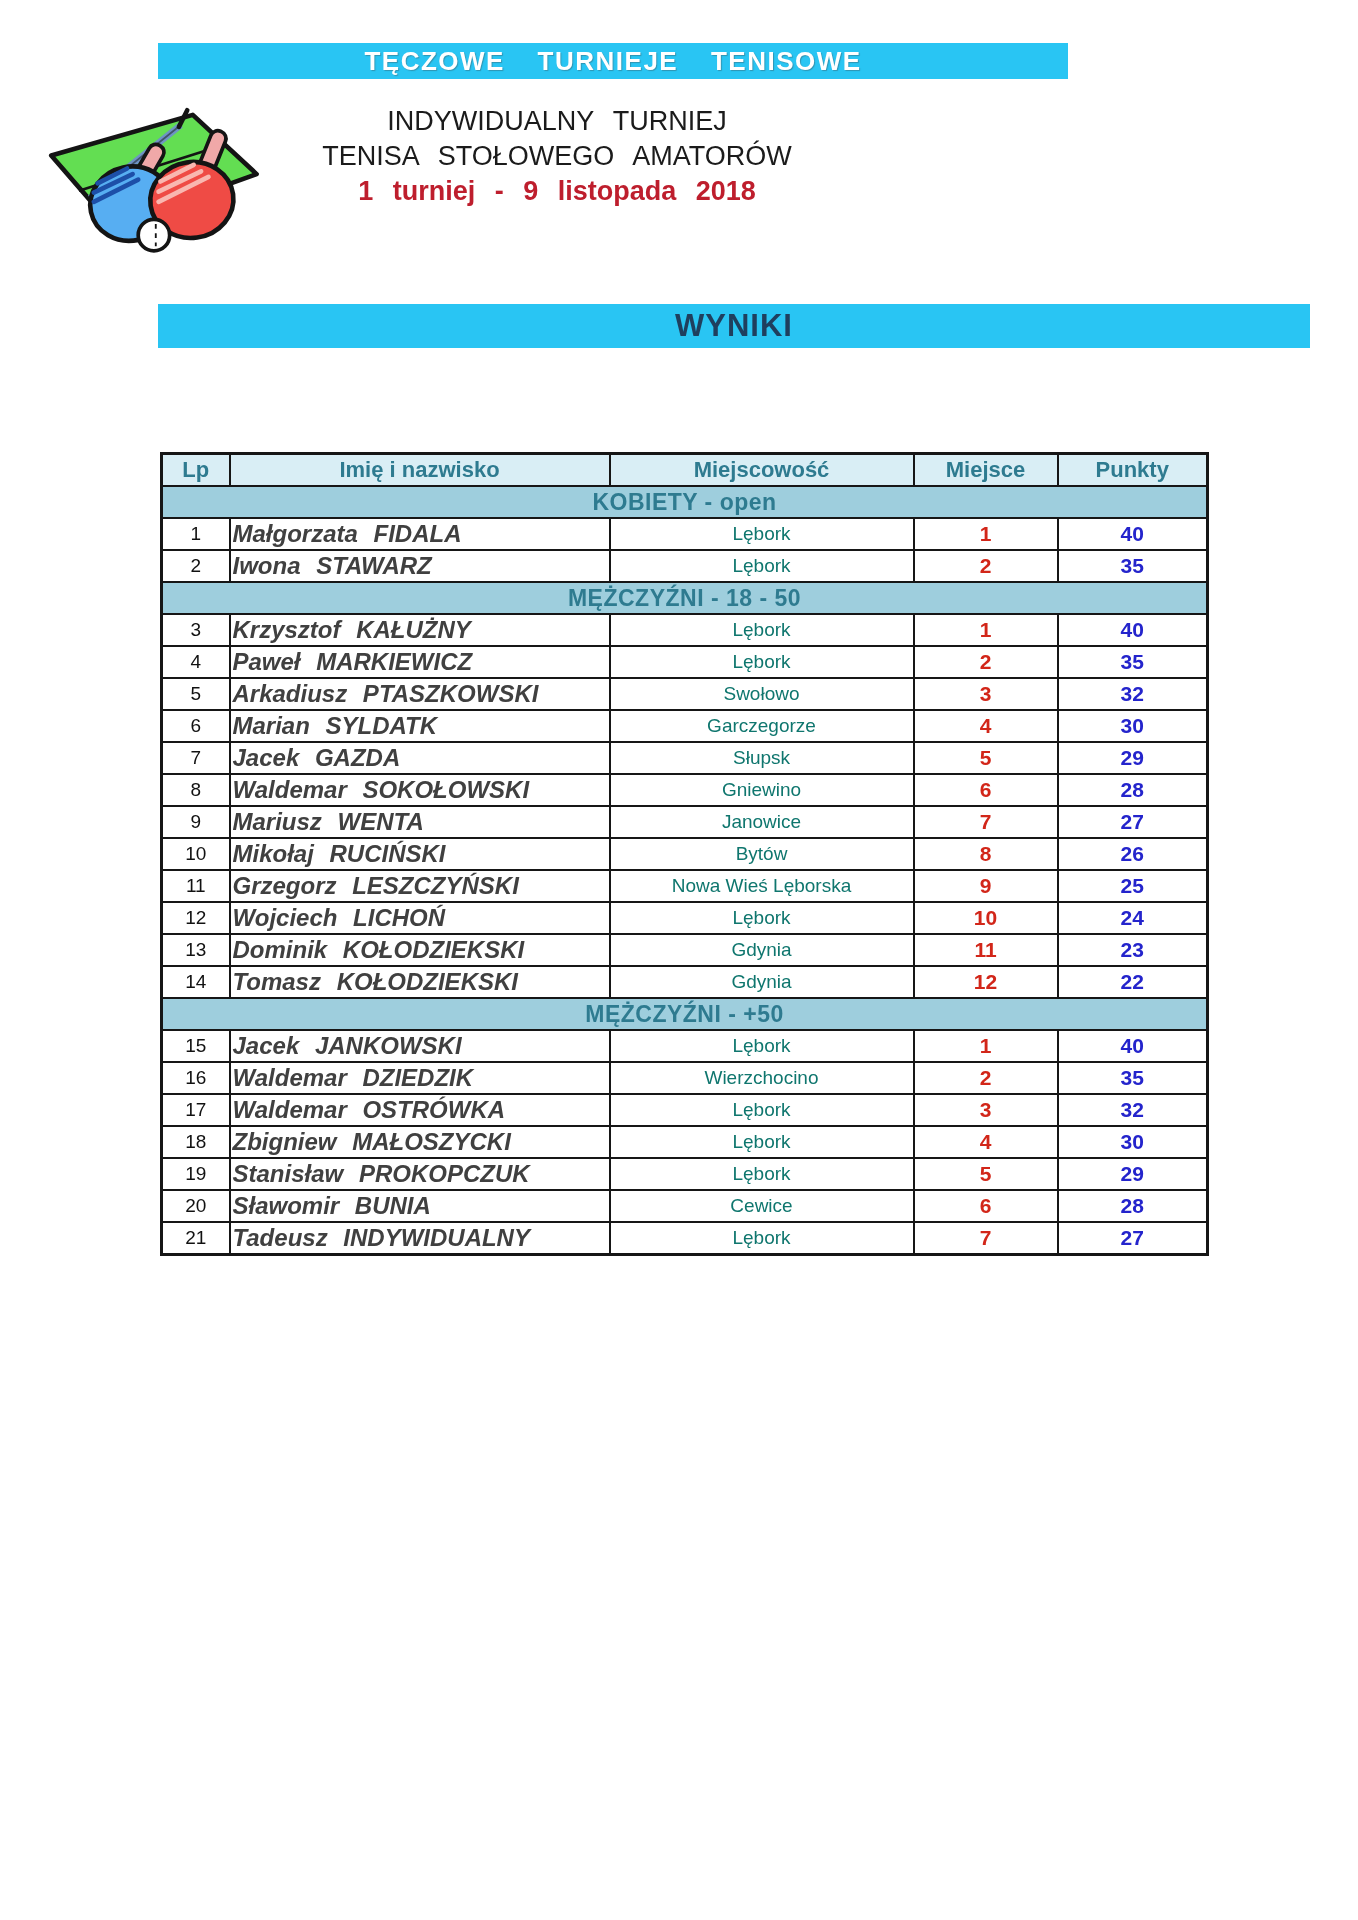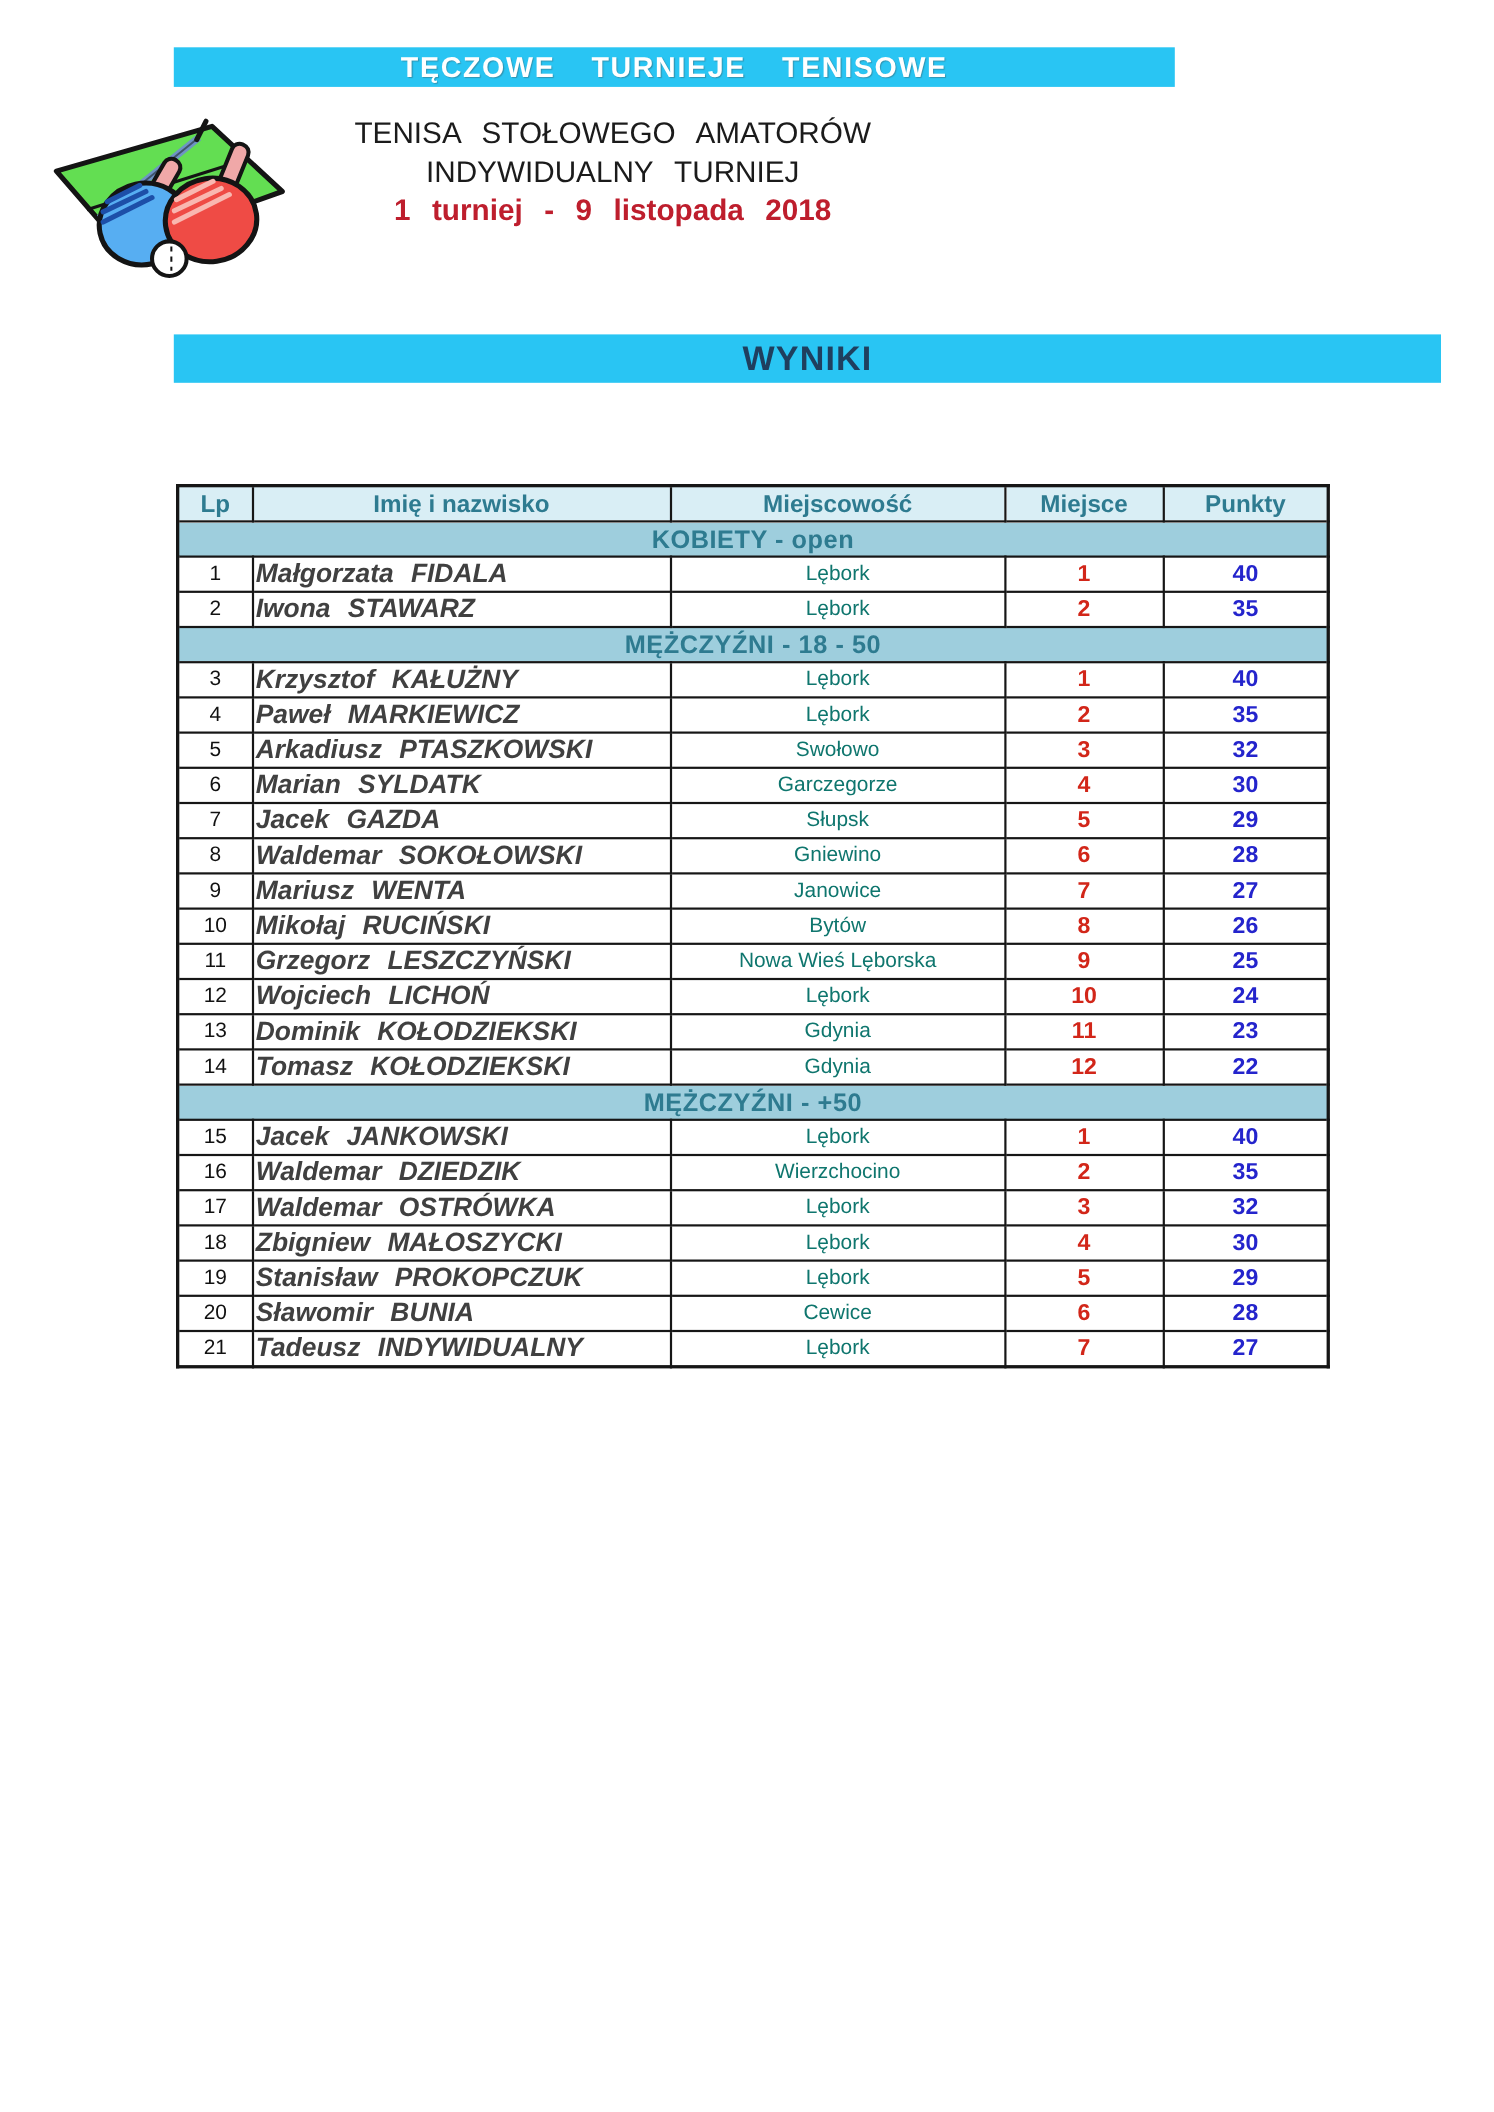--- a/index.html
+++ b/index.html
@@ -32,21 +32,21 @@
   .title-date { color:#BE1E2D; font-weight:bold; }
 
   .wyniki-banner {
     position:absolute; left:158px; top:304px; width:1152px; height:44px;
     background:#29C5F3;
     color:#1F3F5E; font-weight:bold; font-size:31px; letter-spacing:1px;
     display:flex; align-items:center; justify-content:center;
   }
 
   table.results {
-    position:absolute; left:160px; top:440px; width:1046px;
+    position:absolute; left:160px; top:452px; width:1046px;
     border-collapse:collapse; table-layout:fixed;
     border:3px solid #161616;
   }
   table.results th, table.results td {
     border:2px solid #161616;
     height:30px; padding:0 2px;
     overflow:hidden; white-space:nowrap;
   }
   table.results thead th {
     background:#D9EEF5; color:#2E7B90;
@@ -95,22 +95,22 @@
     </g>
 
     <g>
       <circle cx="121" cy="150" r="17" fill="#ffffff" stroke="#141414" stroke-width="4"></circle>
       <path d="M123,138 l0,5 M123,148 l0,5 M123,158 l0,4" stroke="#141414" stroke-width="2"></path>
     </g>
   </svg>
 </div>
 
 <div class="title-block">
+  <div class="title-line">INDYWIDUALNY TURNIEJ</div>
   <div class="title-line">TENISA STOŁOWEGO AMATORÓW</div>
-  <div class="title-line">INDYWIDUALNY TURNIEJ</div>
   <div class="title-line title-date">1 turniej - 9 listopada 2018</div>
 </div>
 
 <div class="wyniki-banner">
   <span>WYNIKI</span>
 </div>
 
 <table class="results">
   <colgroup>
     <col style="width:68px">

